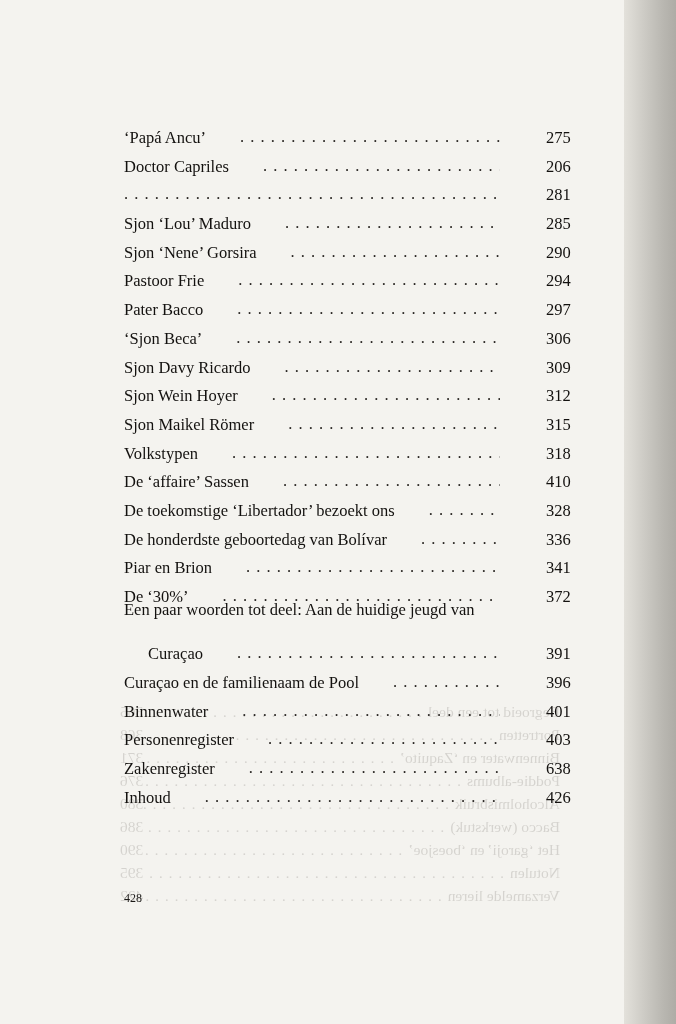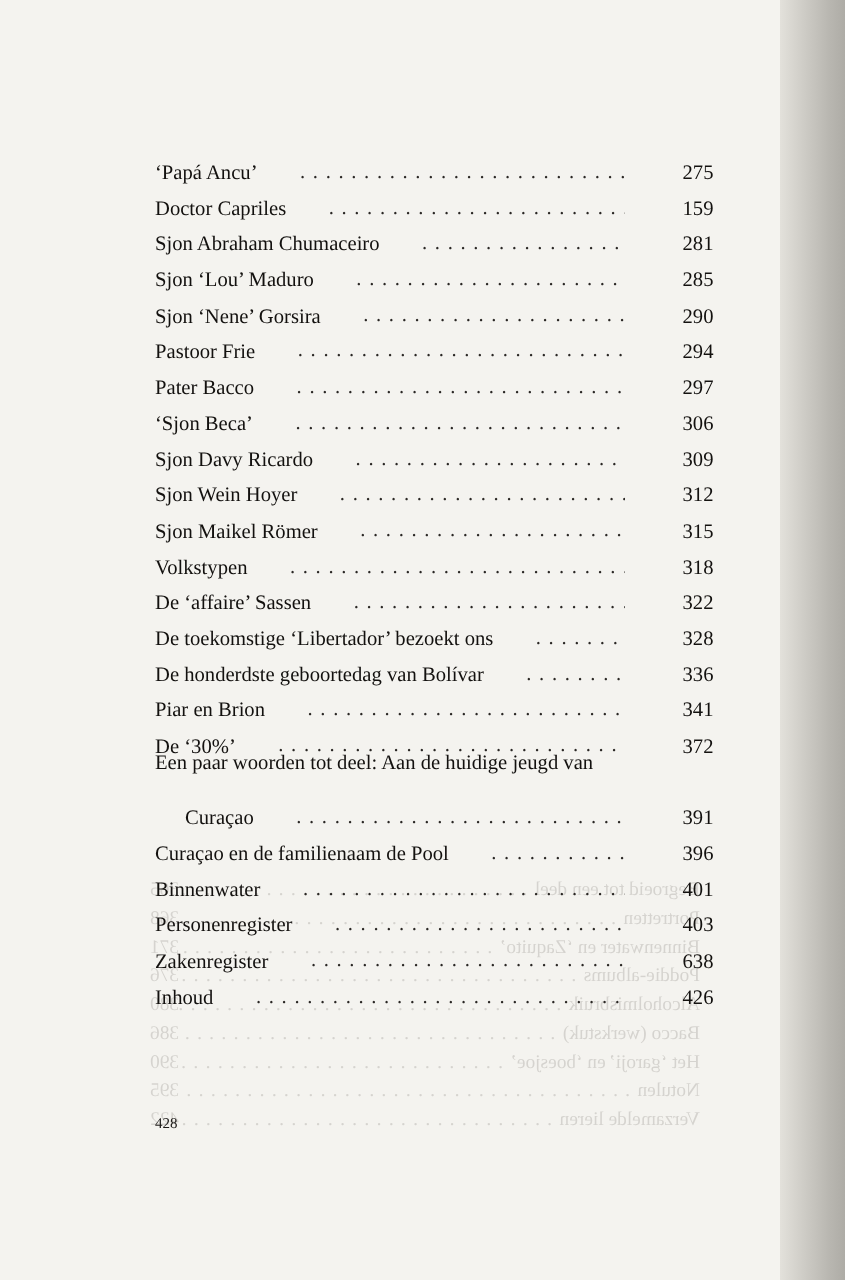--- a/index.html
+++ b/index.html
@@ -177,24 +177,23 @@
 
   <div class="toc">
     <div class="entry">
       <span class="title">‘Papá Ancu’</span>
       <span class="leader">. . . . . . . . . . . . . . . . . . . . . . . . . . . . . . . . . . . . . . . . . . . . . . . . . . . . . . . . . . . . . . . .</span>
       <span class="page-no">275</span>
     </div>
     <div class="entry">
       <span class="title">Doctor Capriles</span>
       <span class="leader">. . . . . . . . . . . . . . . . . . . . . . . . . . . . . . . . . . . . . . . . . . . . . . . . . . . . . . . . . . . . . . . .</span>
-      <span class="page-no">159</span>
-    </div>
-    <div class="entry">
-      <span class="title">Sjon Abraham Chumaceiro</span>
+      <span class="page-no">206</span>
+    </div>
+    <div class="entry">
       <span class="leader">. . . . . . . . . . . . . . . . . . . . . . . . . . . . . . . . . . . . . . . . . . . . . . . . . . . . . . . . . . . . . . . .</span>
       <span class="page-no">281</span>
     </div>
     <div class="entry">
       <span class="title">Sjon ‘Lou’ Maduro</span>
       <span class="leader">. . . . . . . . . . . . . . . . . . . . . . . . . . . . . . . . . . . . . . . . . . . . . . . . . . . . . . . . . . . . . . . .</span>
       <span class="page-no">285</span>
     </div>
     <div class="entry">
       <span class="title">Sjon ‘Nene’ Gorsira</span>
@@ -232,21 +231,21 @@
       <span class="page-no">315</span>
     </div>
     <div class="entry">
       <span class="title">Volkstypen</span>
       <span class="leader">. . . . . . . . . . . . . . . . . . . . . . . . . . . . . . . . . . . . . . . . . . . . . . . . . . . . . . . . . . . . . . . .</span>
       <span class="page-no">318</span>
     </div>
     <div class="entry">
       <span class="title">De ‘affaire’ Sassen</span>
       <span class="leader">. . . . . . . . . . . . . . . . . . . . . . . . . . . . . . . . . . . . . . . . . . . . . . . . . . . . . . . . . . . . . . . .</span>
-      <span class="page-no">322</span>
+      <span class="page-no">410</span>
     </div>
     <div class="entry">
       <span class="title">De toekomstige ‘Libertador’ bezoekt ons</span>
       <span class="leader">. . . . . . . . . . . . . . . . . . . . . . . . . . . . . . . . . . . . . . . . . . . . . . . . . . . . . . . . . . . . . . . .</span>
       <span class="page-no">328</span>
     </div>
     <div class="entry">
       <span class="title">De honderdste geboortedag van Bolívar</span>
       <span class="leader">. . . . . . . . . . . . . . . . . . . . . . . . . . . . . . . . . . . . . . . . . . . . . . . . . . . . . . . . . . . . . . . .</span>
       <span class="page-no">336</span>

